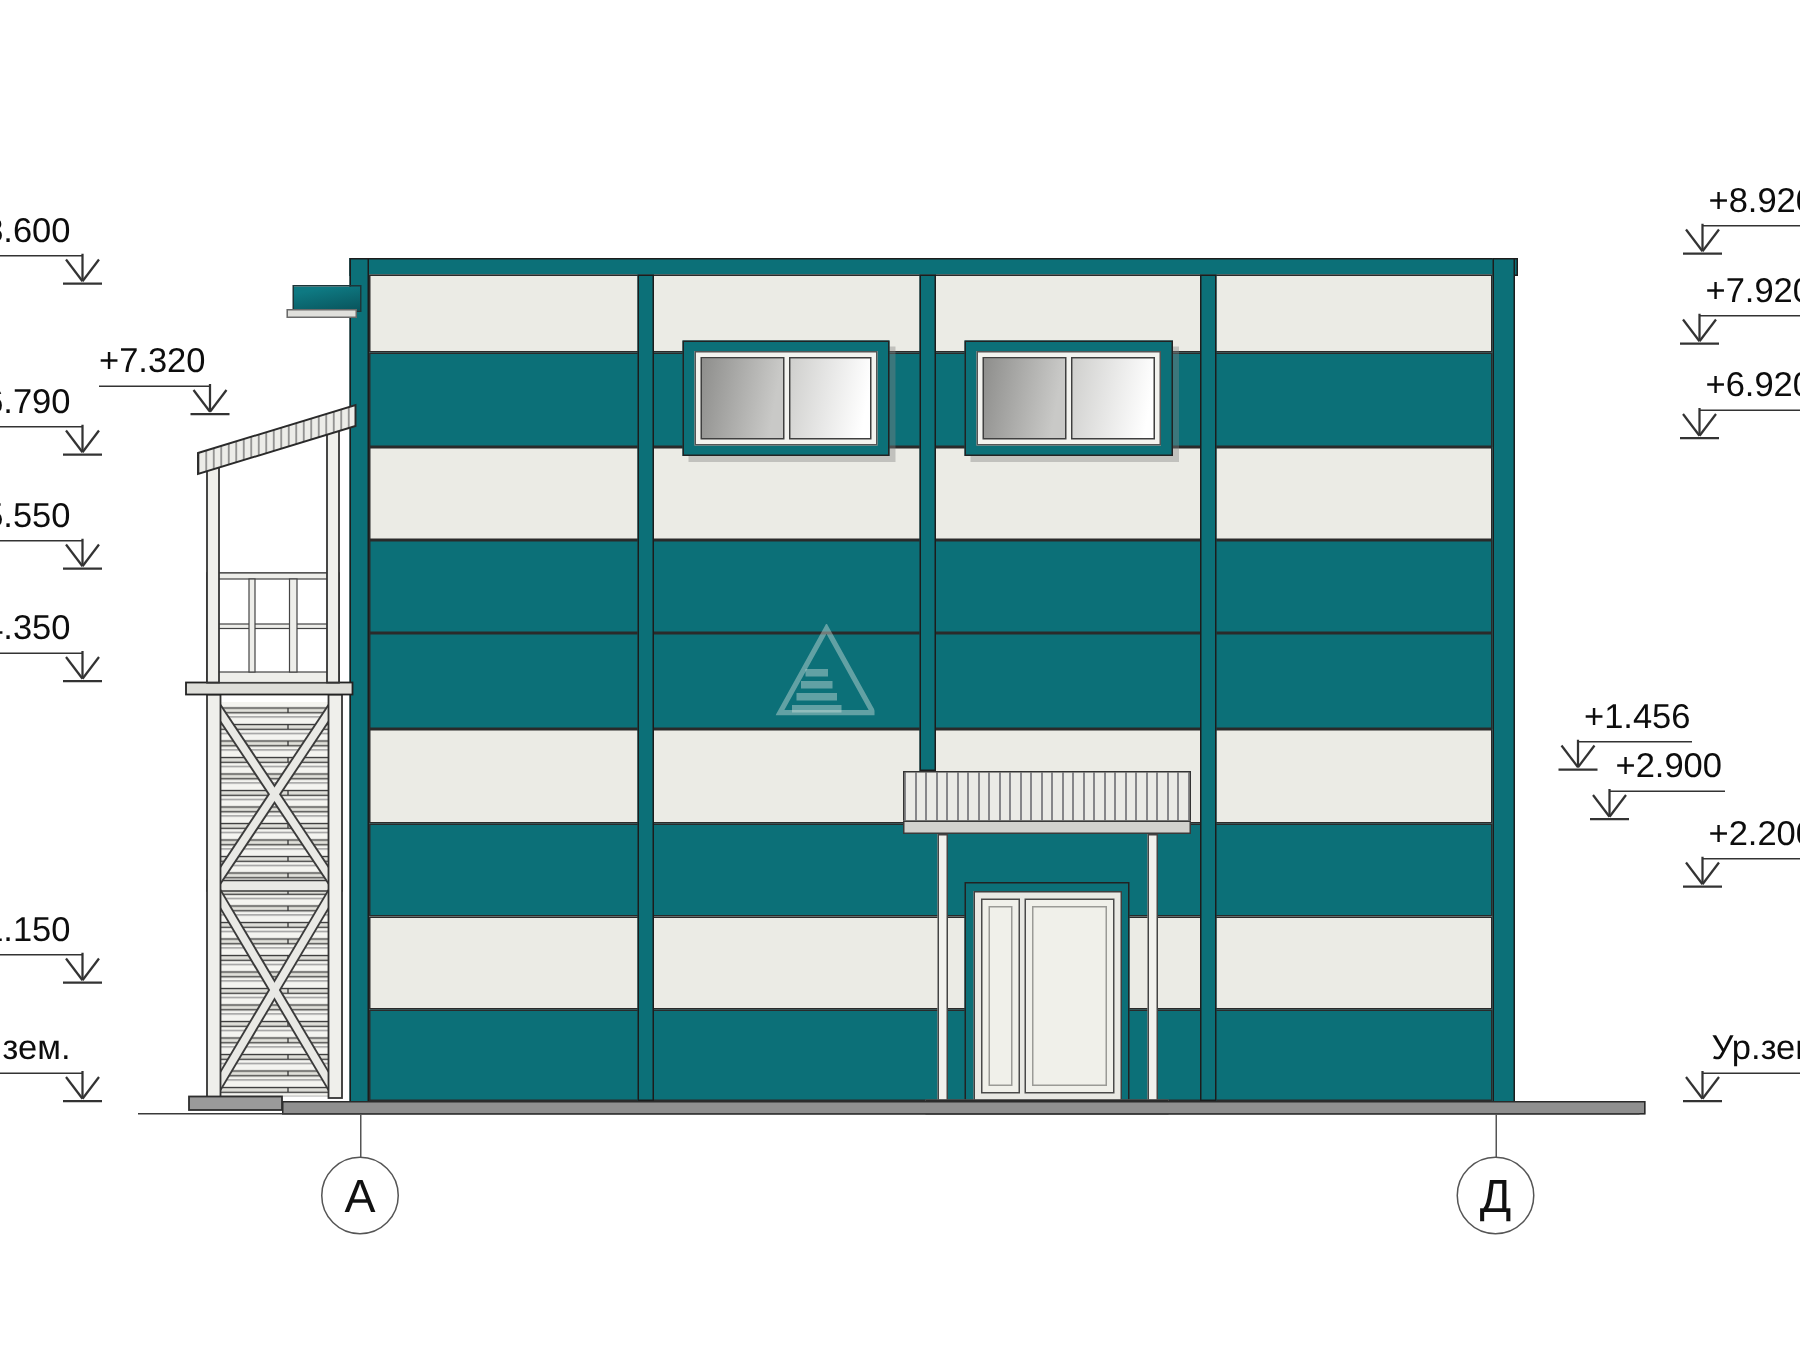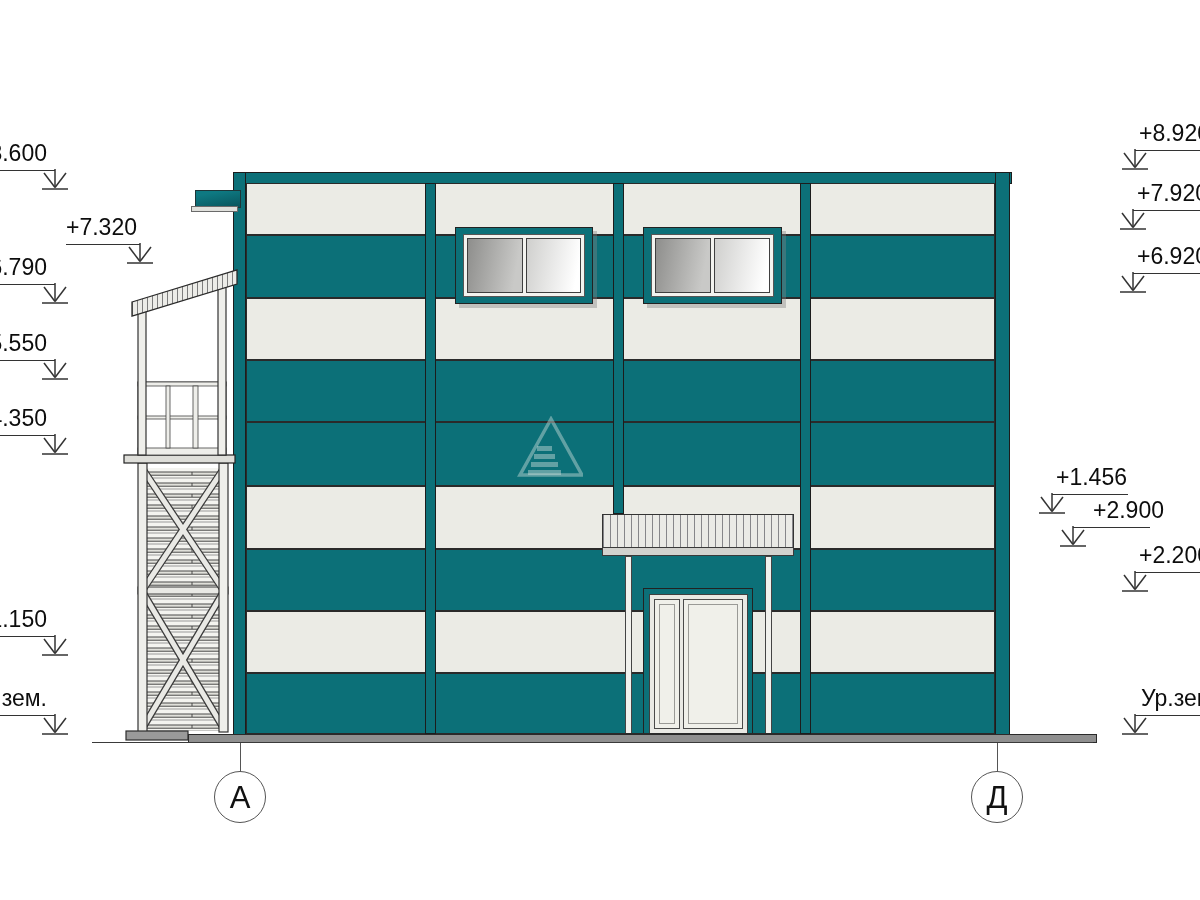--- a/index.html
+++ b/index.html
@@ -208,21 +208,21 @@
 
   <div class="ground"></div>
 
   <div class="mark m-left" style="left:-40px;top:143px;width:95px">
     <span class="lbl" style="right:8px">+8.600</span>
     <div class="line"></div>
     <svg class="arrow" viewBox="0 0 38 24" width="38" height="24">
         <use href="#emark"></use>
       </svg>
   </div>
-  <div class="mark m-left" style="left:66px;top:217px;width:74px">
+  <div class="mark m-left" style="left:66px;top:230px;width:74px">
     <span class="lbl" style="left:0">+7.320</span>
     <div class="line"></div>
     <svg class="arrow" viewBox="0 0 38 24" width="38" height="24">
         <use href="#emark"></use>
       </svg>
   </div>
   <div class="mark m-left" style="left:-40px;top:257px;width:95px">
     <span class="lbl" style="right:8px">+6.790</span>
     <div class="line"></div>
     <svg class="arrow" viewBox="0 0 38 24" width="38" height="24">
@@ -280,21 +280,21 @@
       </svg>
   </div>
   <div class="mark m-right" style="left:1052px;top:467px;width:76px">
     <span class="lbl" style="left:4px">+1.456</span>
     <div class="line"></div>
     <svg class="arrow" viewBox="0 0 38 24" width="38" height="24">
         <use href="#emark"></use>
       </svg>
   </div>
   <div class="mark m-right" style="left:1073px;top:500px;width:77px">
-    <span class="lbl" style="left:20px">+2.900</span>
+    <span class="lbl" style="left:4px">+2.900</span>
     <div class="line"></div>
     <svg class="arrow" viewBox="0 0 38 24" width="38" height="24">
         <use href="#emark"></use>
       </svg>
   </div>
   <div class="mark m-right" style="left:1135px;top:545px;width:70px">
     <span class="lbl" style="left:4px">+2.200</span>
     <div class="line"></div>
     <svg class="arrow" viewBox="0 0 38 24" width="38" height="24">
         <use href="#emark"></use>

